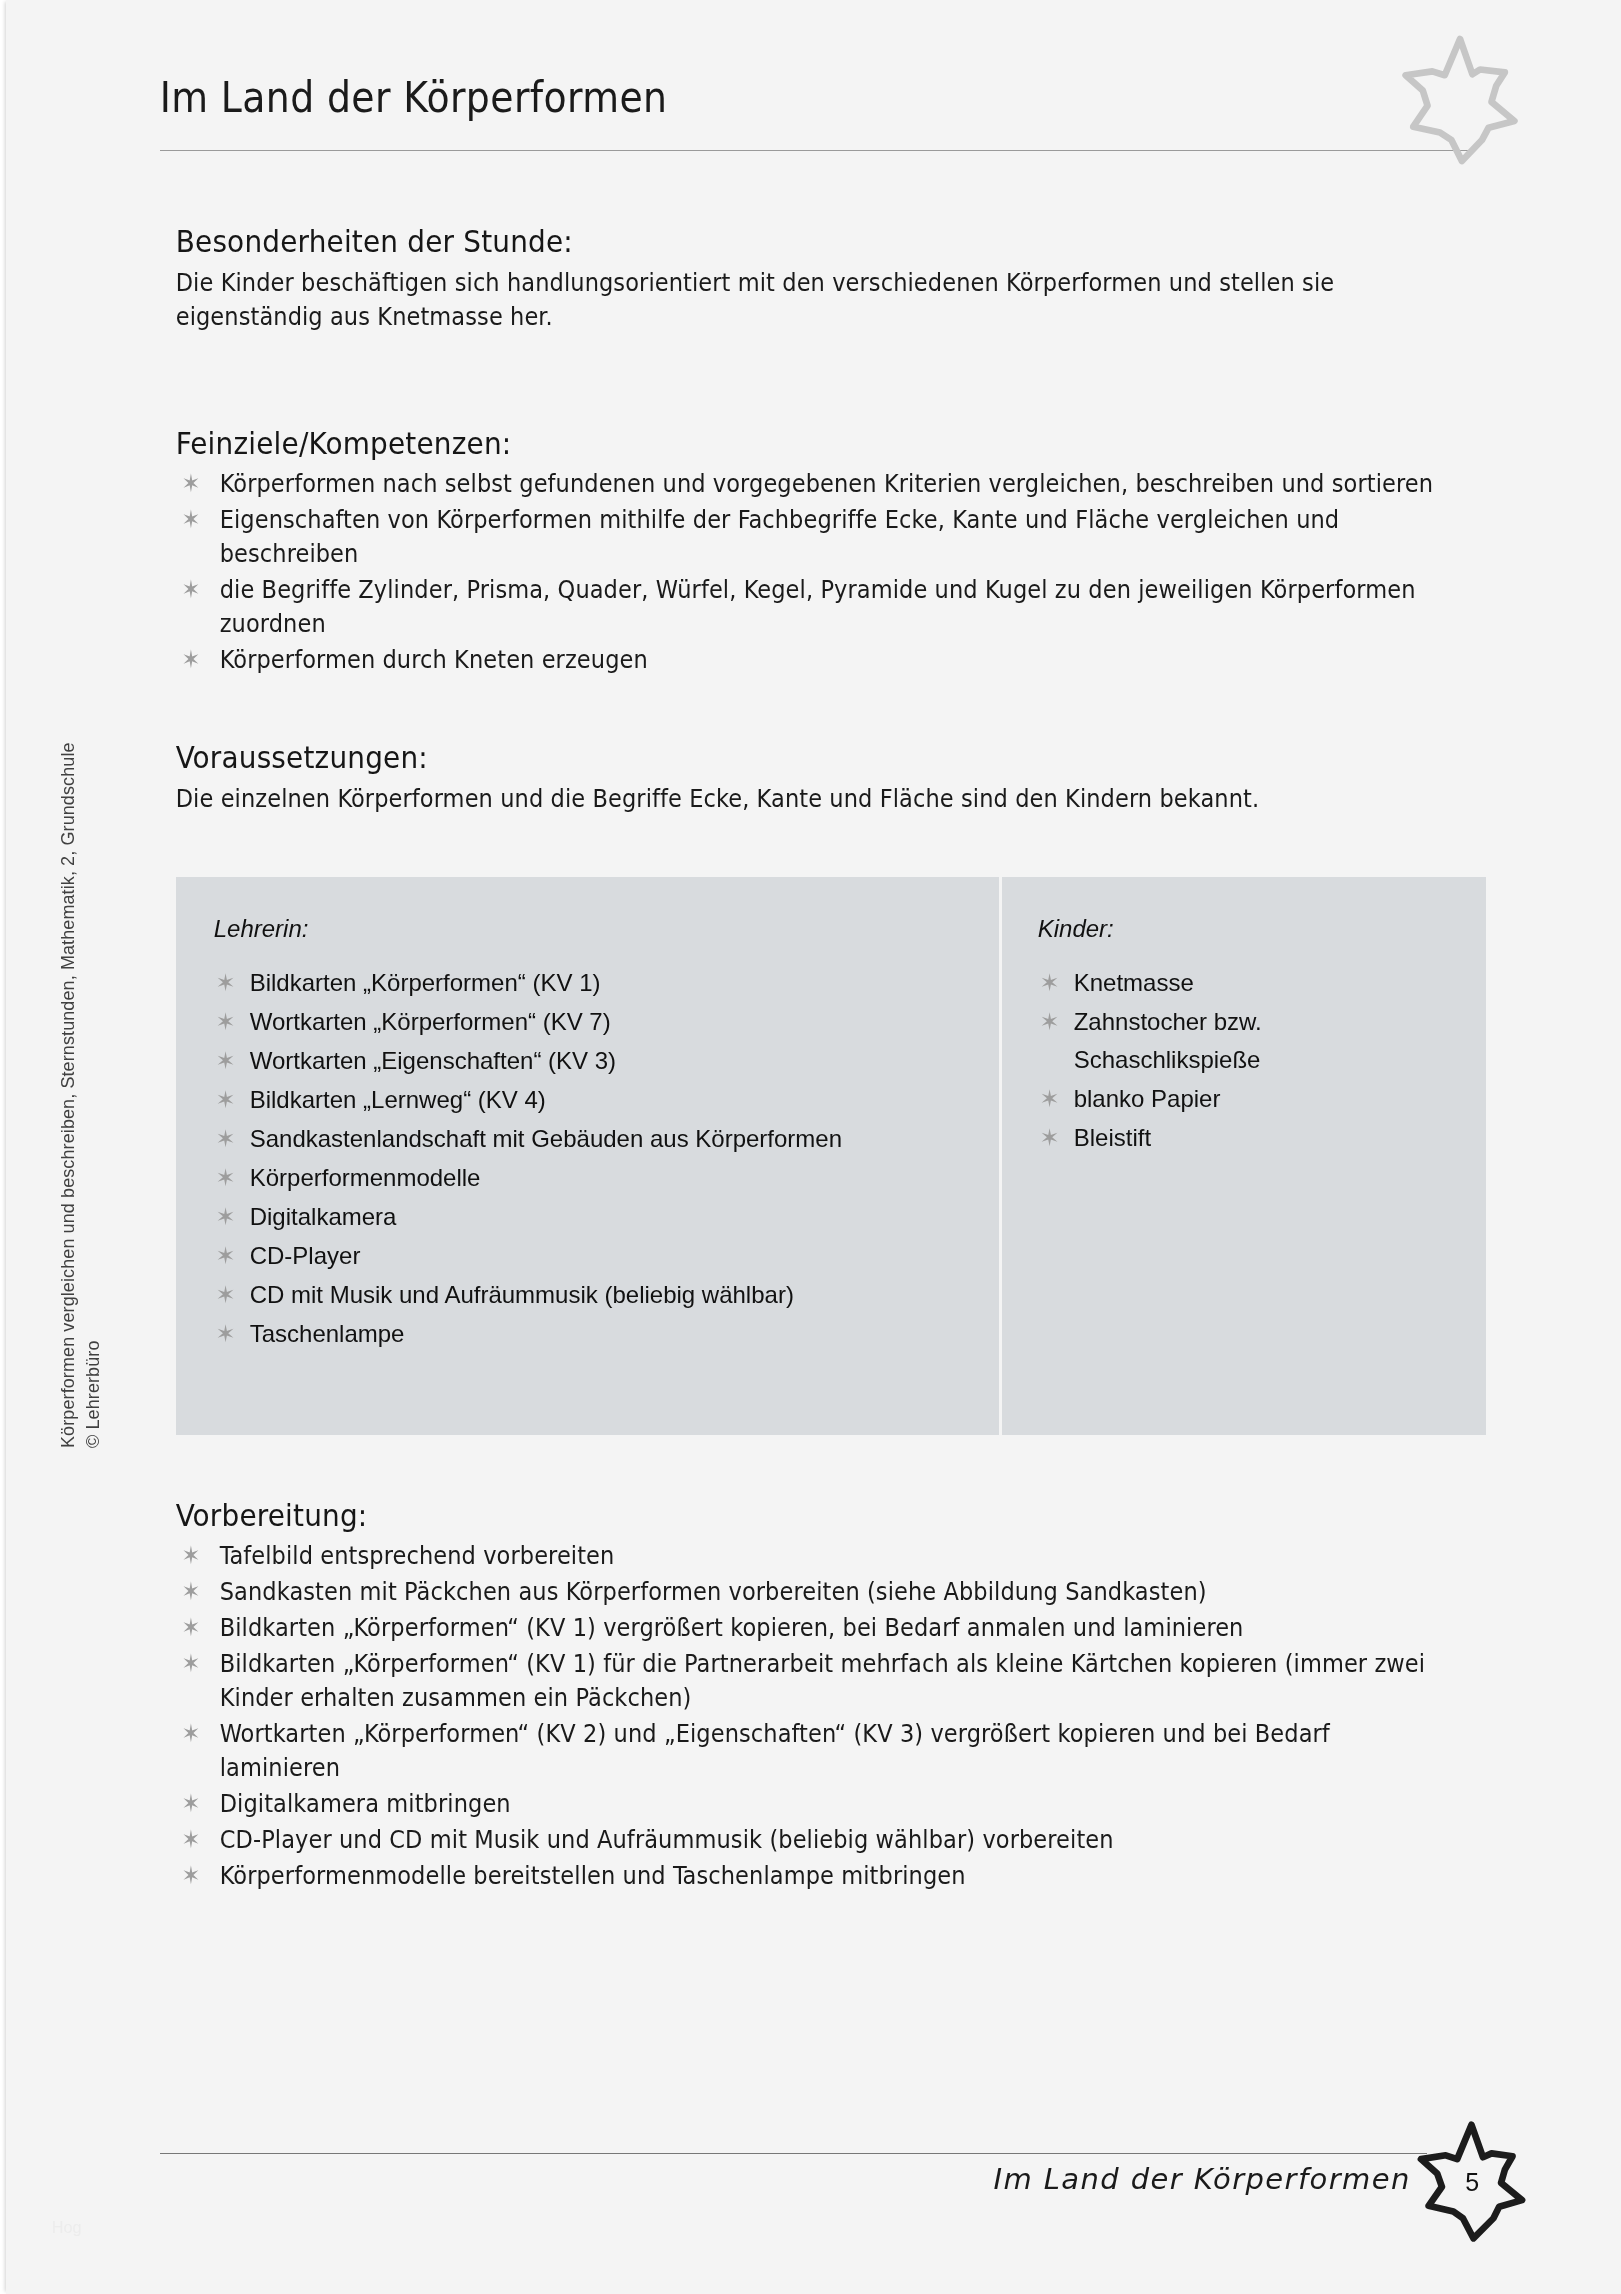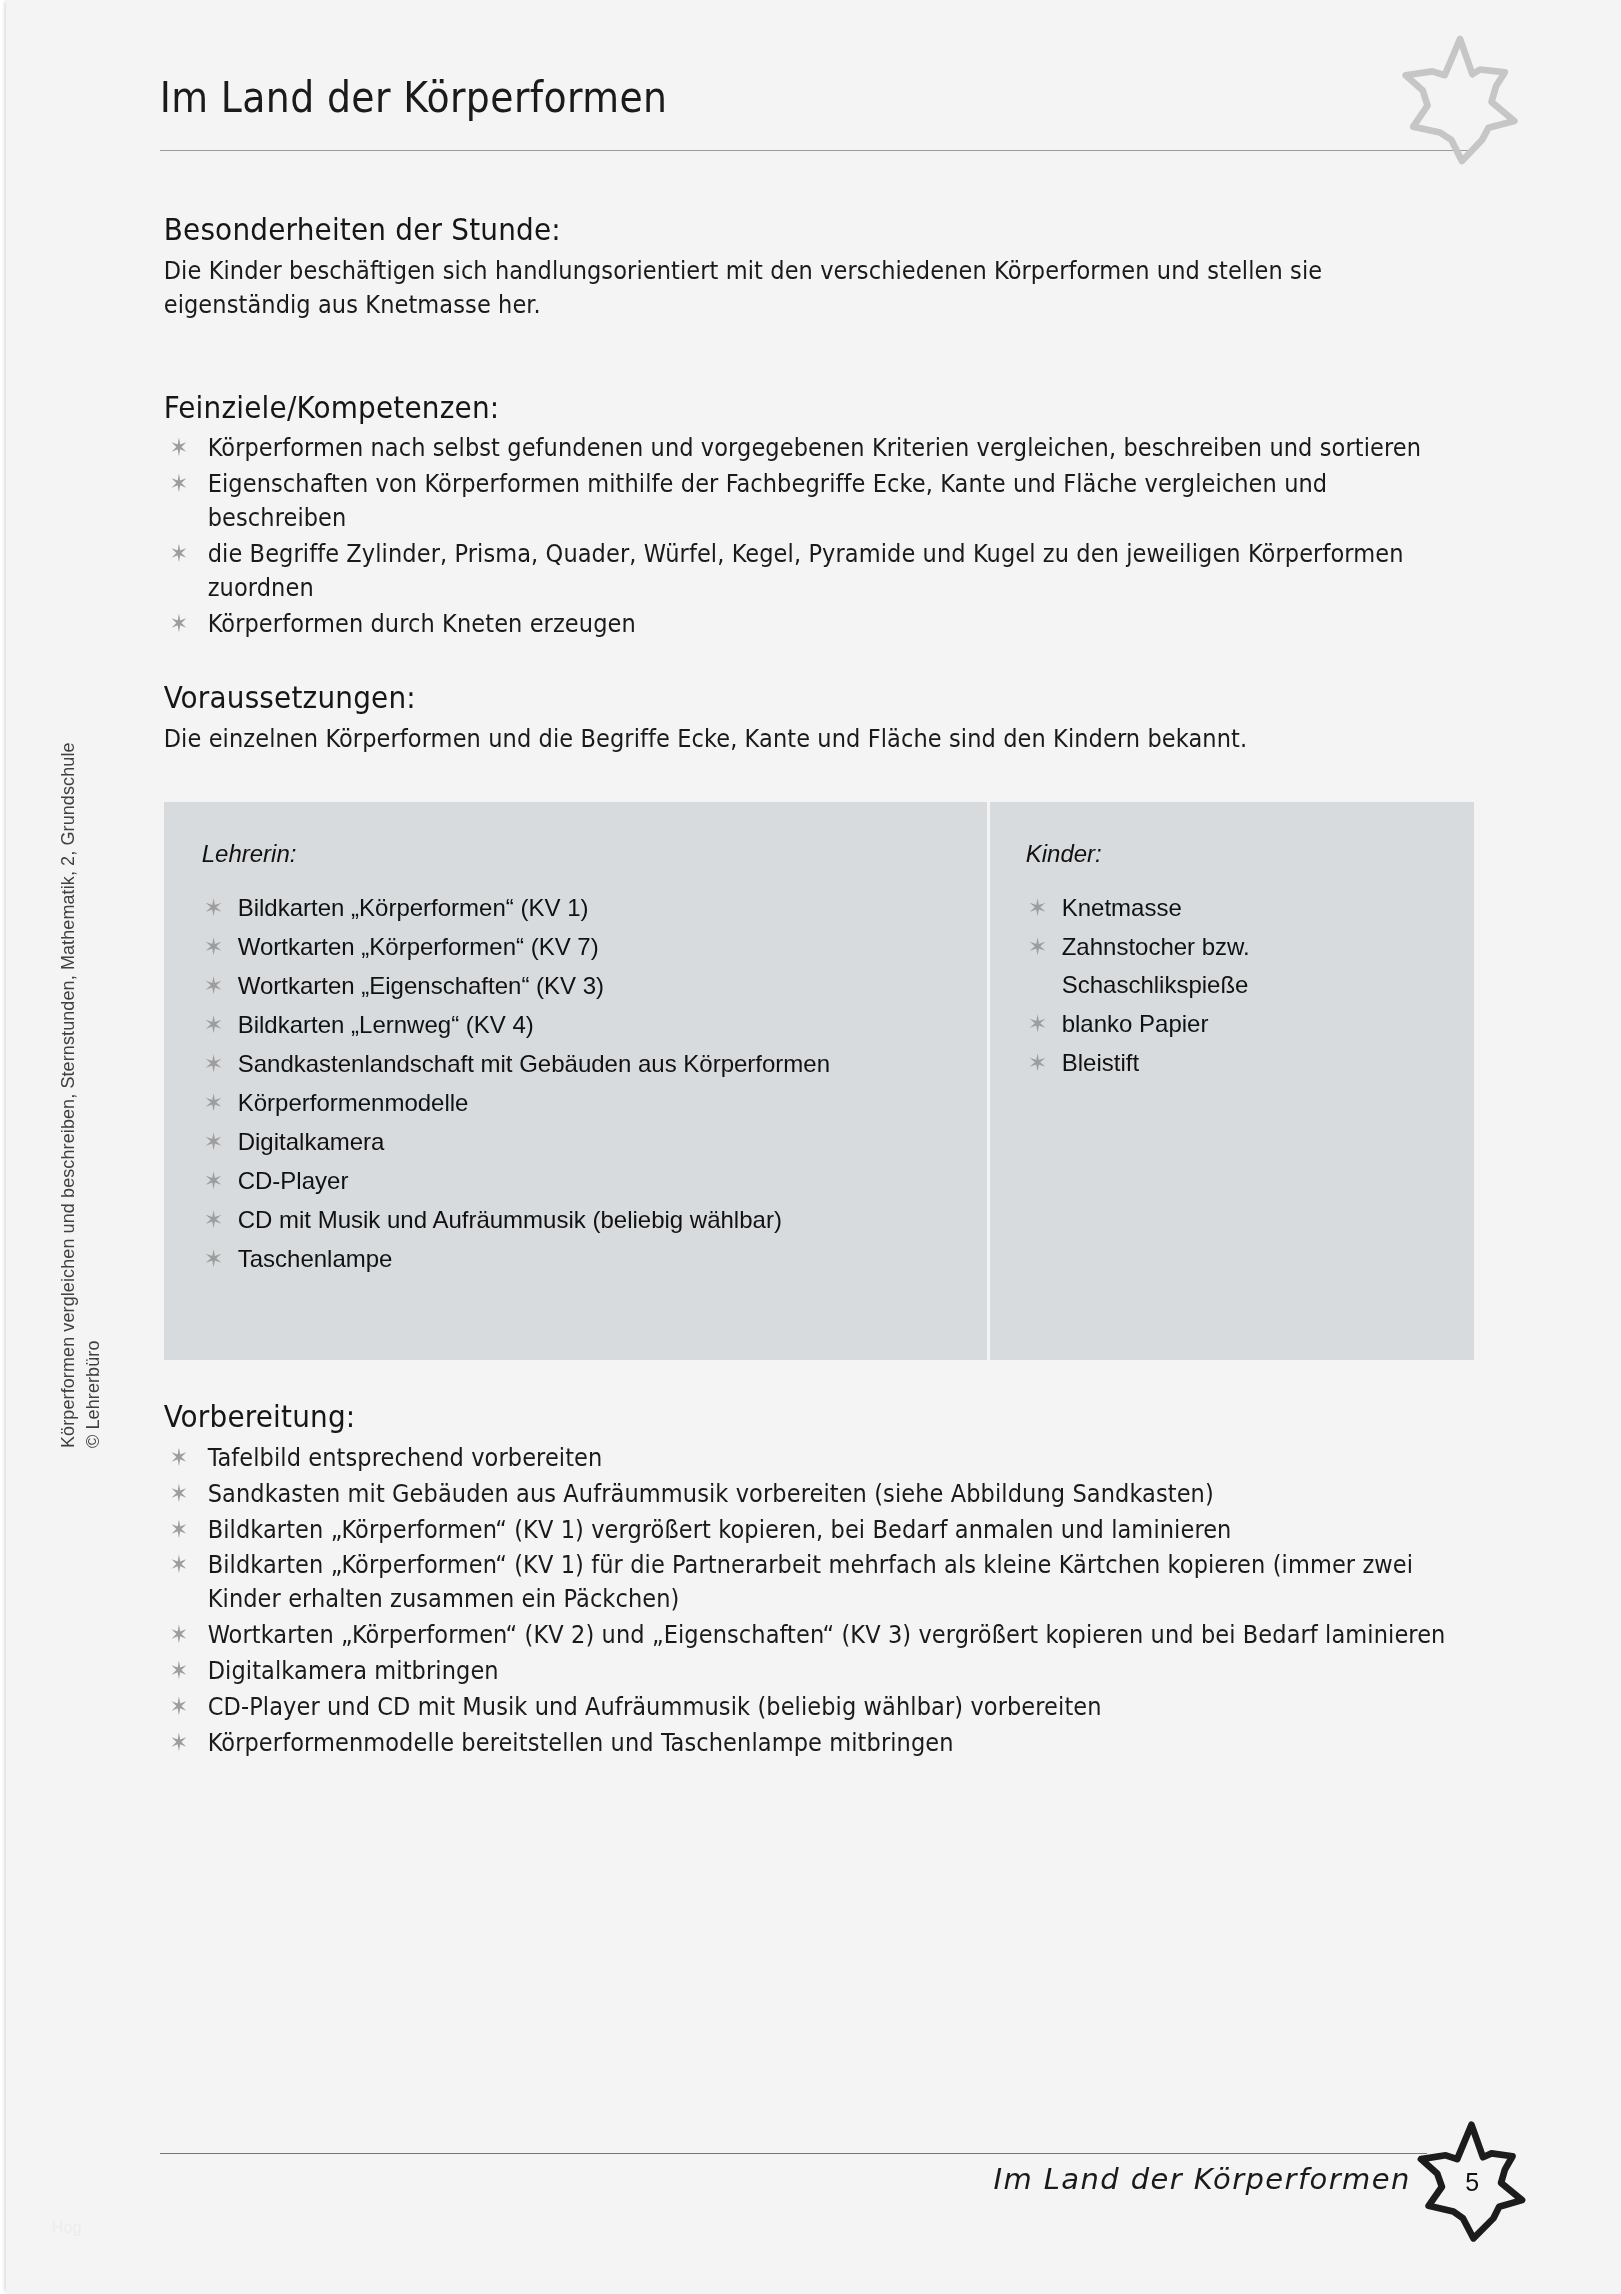--- a/index.html
+++ b/index.html
@@ -100,21 +100,21 @@
   }
 
   
   #content {
     position: absolute;
     left: 154px;
     top: 206px;
     width: 1311px;
   }
 
-  .section { margin: 4px; }
+  .section { margin: 16px; }
 
   h2.heading {
     font-family: "DejaVu Sans Condensed", "Liberation Sans Narrow", "Liberation Sans", sans-serif;
     font-stretch: condensed;
     font-size: 31px;
     font-weight: 400;
     color: #161616;
     letter-spacing: 0.2px;
     line-height: 38px;
     margin-bottom: 5.7px;
@@ -334,21 +334,21 @@
         </div>
       </div>
     </div>
 
     <div class="gap-m"></div>
 
     <div class="section">
       <h2 class="heading">Vorbereitung:</h2>
       <ul class="star-list">
         <li class="body-item"><span class="bullet">✶</span><span>Tafelbild entsprechend vorbereiten</span></li>
-        <li class="body-item"><span class="bullet">✶</span><span>Sandkasten mit Gebäuden aus Aufräummusik vorbereiten (siehe Abbildung Sandkasten)</span></li>
+        <li class="body-item"><span class="bullet">✶</span><span>Sandkasten mit Päckchen aus Körperformen vorbereiten (siehe Abbildung Sandkasten)</span></li>
         <li class="body-item"><span class="bullet">✶</span><span>Bildkarten „Körperformen“ (KV 1) vergrößert kopieren, bei Bedarf anmalen und laminieren</span></li>
         <li class="body-item"><span class="bullet">✶</span><span>Bildkarten „Körperformen“ (KV 1) für die Partnerarbeit mehrfach als kleine Kärtchen kopieren (immer zwei Kinder erhalten zusammen ein Päckchen)</span></li>
         <li class="body-item"><span class="bullet">✶</span><span>Wortkarten „Körperformen“ (KV 2) und „Eigenschaften“ (KV 3) vergrößert kopieren und bei Bedarf laminieren</span></li>
         <li class="body-item"><span class="bullet">✶</span><span>Digitalkamera mitbringen</span></li>
         <li class="body-item"><span class="bullet">✶</span><span>CD-Player und CD mit Musik und Aufräummusik (beliebig wählbar) vorbereiten</span></li>
         <li class="body-item"><span class="bullet">✶</span><span>Körperformenmodelle bereitstellen und Taschenlampe mitbringen</span></li>
       </ul>
     </div>
 
   </div>

